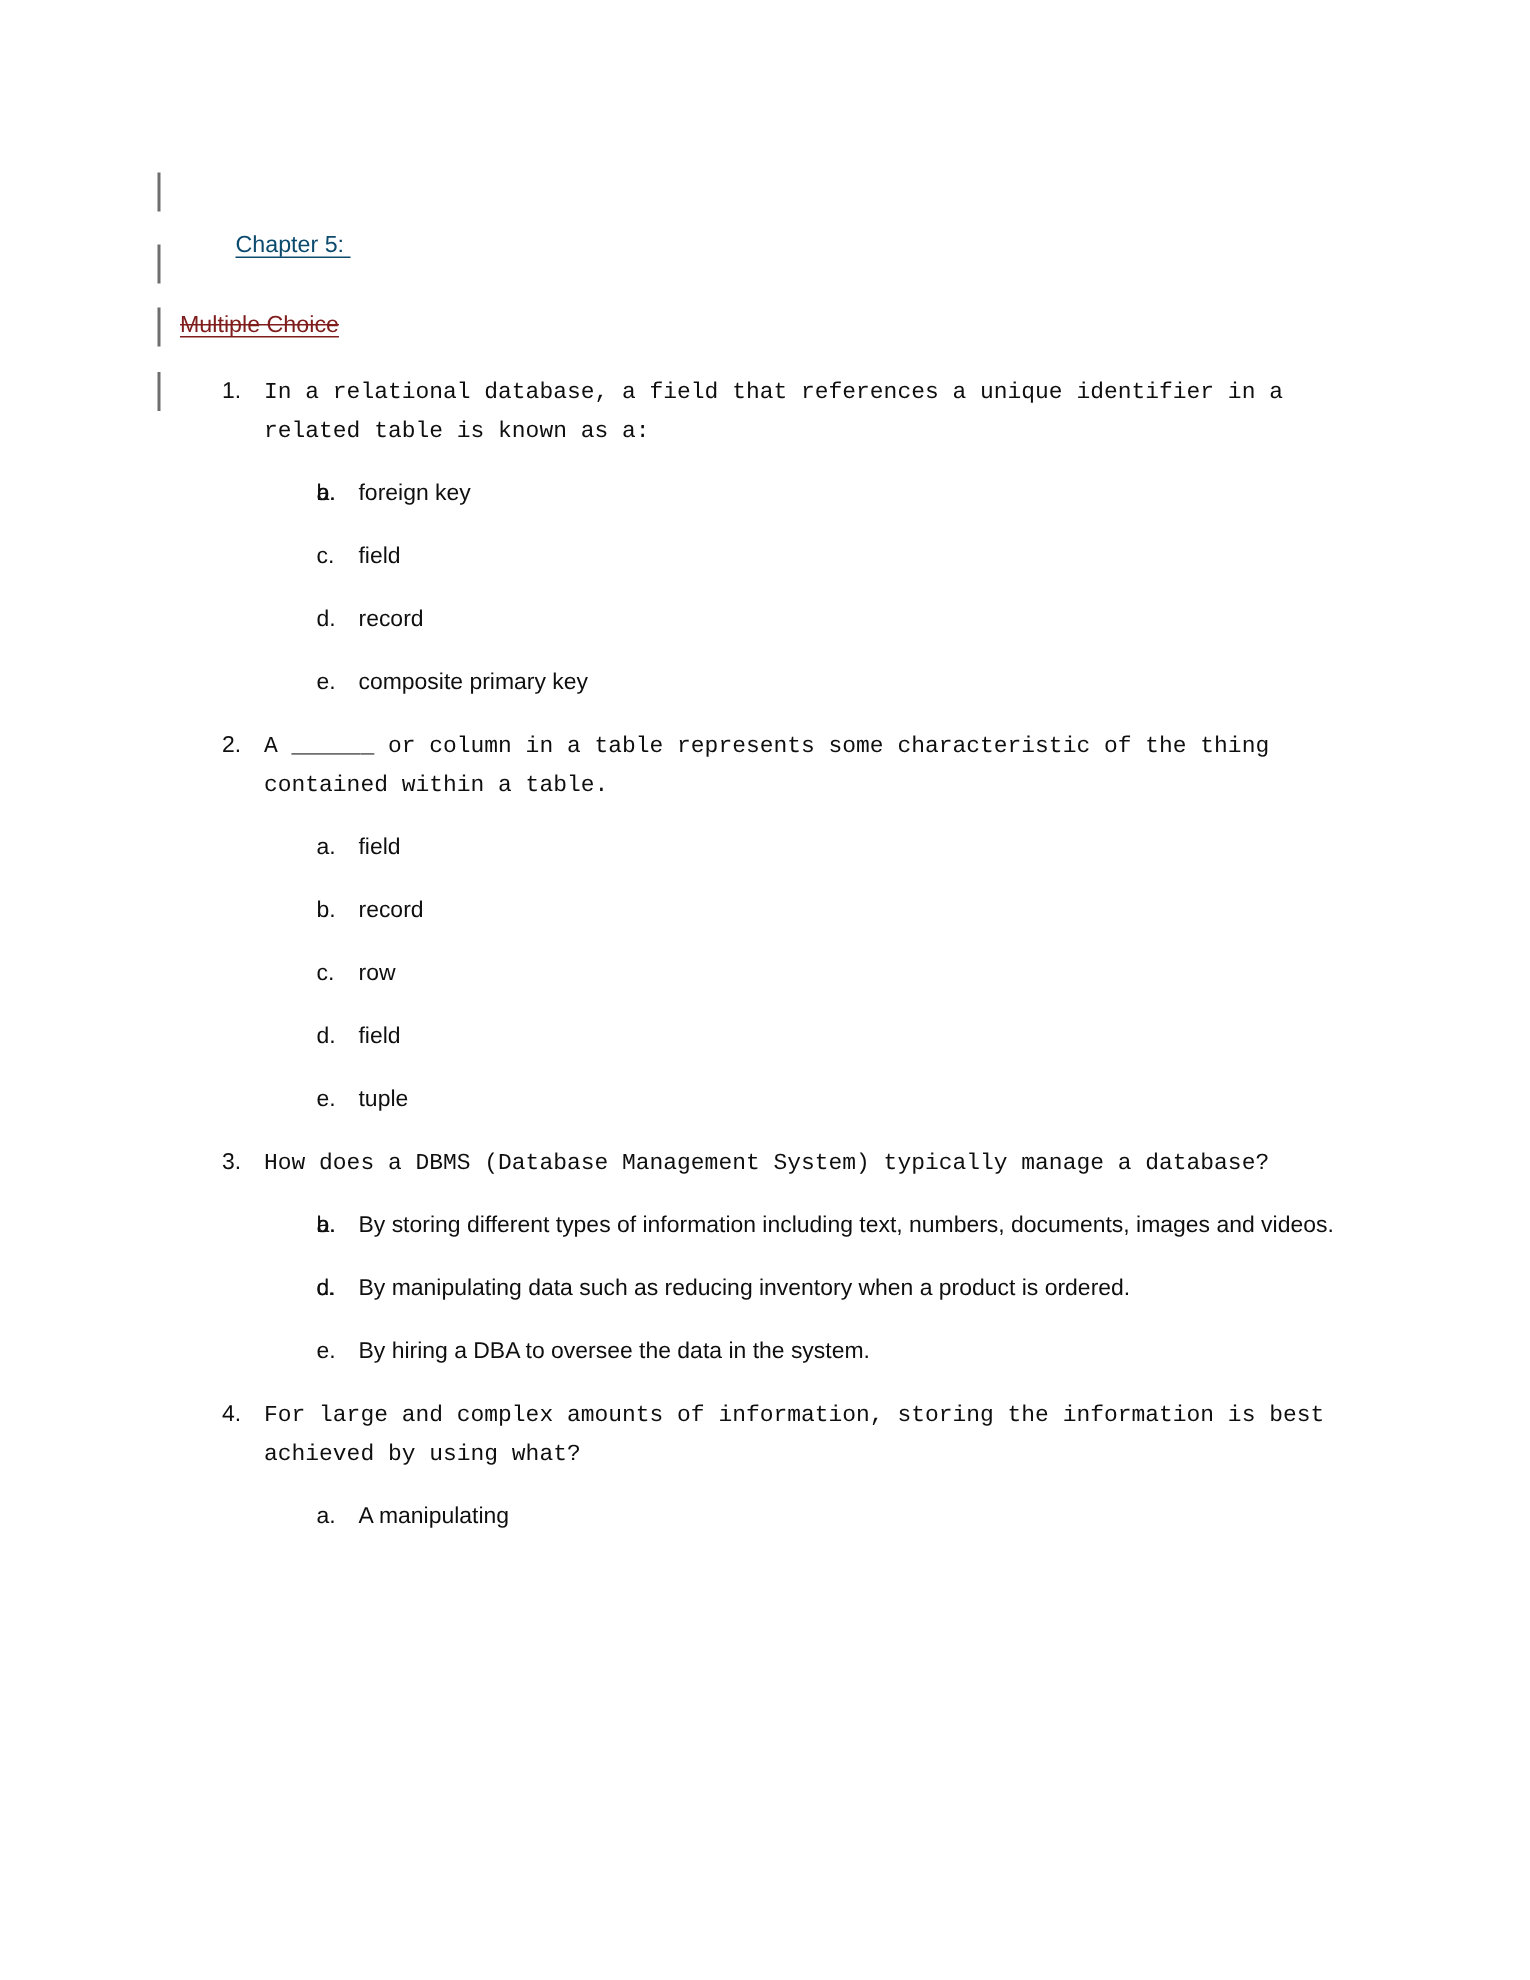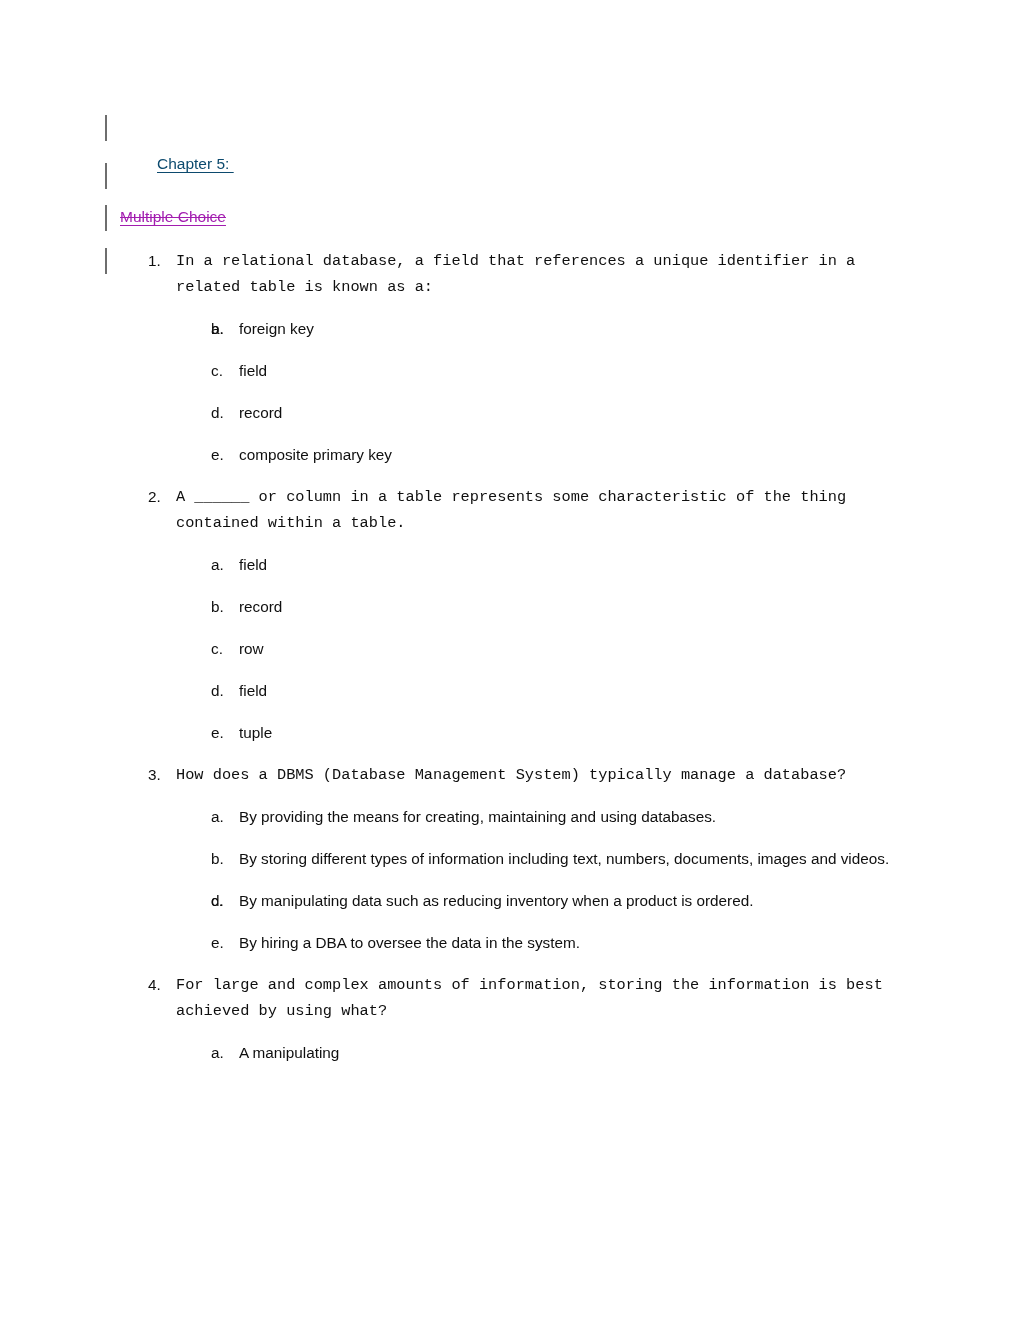--- a/index.html
+++ b/index.html
@@ -48,21 +48,21 @@
     white-space: pre;
     margin-left: 10px;
   }
 
   .heading-section {
     position: absolute;
     left: 120px;
     top: 206px;
     font-size: 15.5px;
     line-height: 22px;
-    color: #a21caf;
+    color: #7f1d1d;
     text-decoration: underline line-through;
     text-underline-offset: 3px;
     white-space: pre;
   }
 
   
   .q-list {
     position: absolute;
     left: 0;
     top: 248px;
@@ -205,21 +205,20 @@
         </ol>
       </li>
       <li class="question">
         <div class="q-row">
           <span class="q-num">3.</span>
           <span class="q-text">How does a DBMS (Database Management System) typically manage a database?</span>
         </div>
         <ol class="opt-list">
           <li class="option">
             <span class="opt-letter">a.</span>
-            <span class="opt-text">By providing the means for creating, maintaining and using databases.</span>
           </li>
           <li class="option">
             <span class="opt-letter">b.</span>
             <span class="opt-text">By storing different types of information including text, numbers, documents, images and videos.</span>
           </li>
           <li class="option">
             <span class="opt-letter">c.</span>
           </li>
           <li class="option">
             <span class="opt-letter">d.</span>

